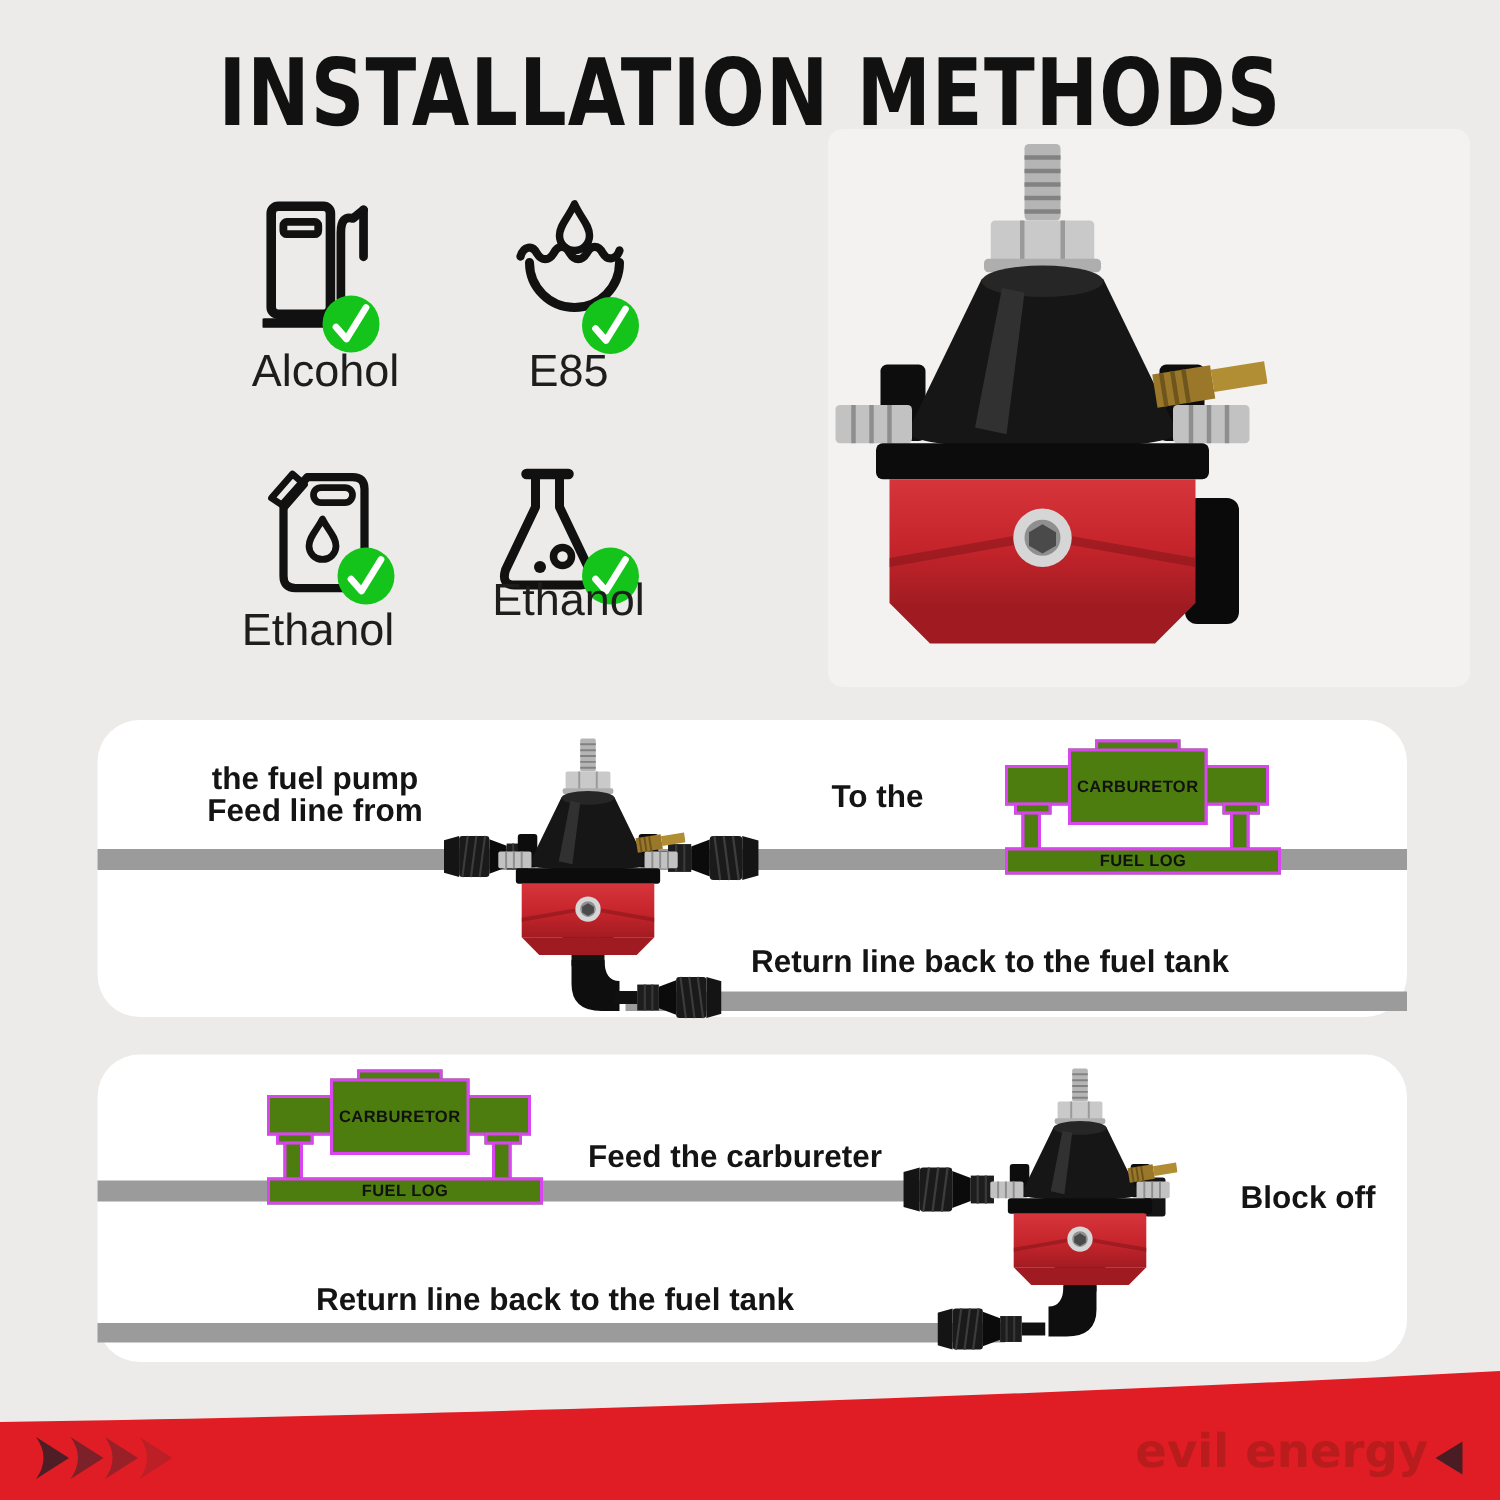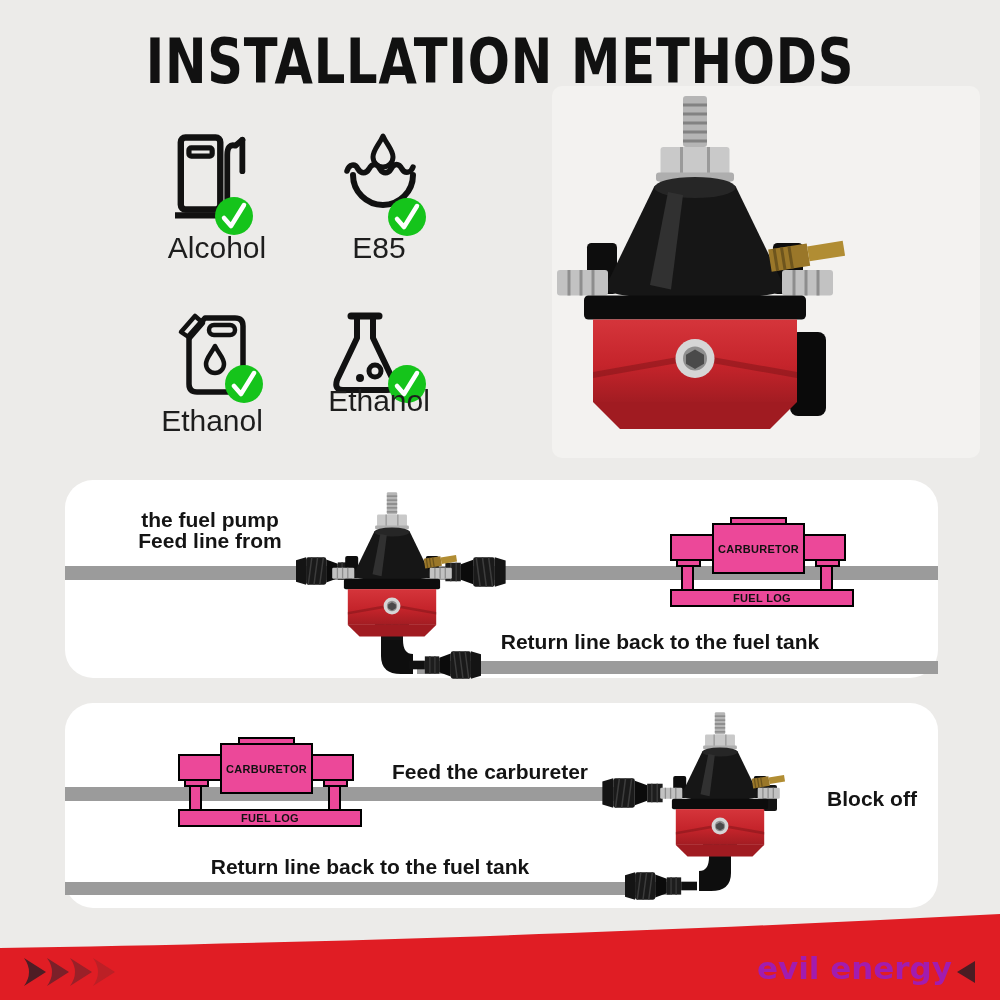--- a/index.html
+++ b/index.html
@@ -32,21 +32,21 @@
   .panel1 { top:480px; height:198px; }
   .panel2 { top:703px; height:205px; }
 
   .hose { position:absolute; background:#9b9b9b; }
 
   .dlabel { position:absolute; font-weight:700; font-size:21px; line-height:21px; color:#141414;
             text-align:center; }
 
   
   .carb { position:absolute; width:184px; height:90px; }
-  .carb > div { position:absolute; background:#ec4899; border:2px solid #000000;margin-top:24px; }
+  .carb > div { position:absolute; background:#4d7c0f; border:2px solid #d946ef; }
   .carb-tab    { left:60px;  top:0;    width:57px;  height:9px;  }
   .carb-flange { left:0;     top:17px; width:176px; height:27px; }
   .carb-foot-l { left:6px;   top:42px; width:25px;  height:8px;  }
   .carb-foot-r { left:145px; top:42px; width:25px;  height:8px;  }
   .carb-leg-l  { left:11px;  top:48px; width:13px;  height:26px; }
   .carb-leg-r  { left:150px; top:48px; width:13px;  height:26px; }
   .carb-main   { left:42px;  top:6px;  width:93px;  height:51px; z-index:2;
                  display:flex; align-items:center; justify-content:center;
                  font-size:11px; font-weight:700; letter-spacing:.3px; color:#111; }
   .carb-log    { left:0;     top:72px; width:184px; height:18px; z-index:2;
@@ -55,21 +55,21 @@
 
   .reg-small { position:absolute; width:130px; height:156px; }
   .fit { position:absolute; }
   .flip { transform:scaleX(-1); }
   .block-port { position:absolute; background:#141414; border-radius:2px; }
 
   
   .footer { position:absolute; left:0; bottom:0; width:1000px; height:90px; }
   .swoosh { position:absolute; left:0; top:0; width:1000px; height:90px; }
   .chevrons { position:absolute; left:24px; top:48px; }
-  .brand { position:absolute; right:48px; top:43px; color:#a21caf; font-family:"DejaVu Sans", sans-serif;
+  .brand { position:absolute; right:48px; top:43px; color:#b91c1c; font-family:"DejaVu Sans", sans-serif;
            font-weight:700; font-size:31px; line-height:1; letter-spacing:0; white-space:nowrap; }
   .brand-arrow { position:absolute; right:25px; top:51px; width:0; height:0;
                  border-top:11px solid transparent; border-bottom:11px solid transparent;
                  border-right:18px solid #4a1c23; }
 </style>
 </head>
 <body>
 
 <svg width="0" height="0" style="position:absolute" aria-hidden="true">
   <defs>
@@ -215,20 +215,21 @@
 
   <svg class="reg-small" style="left:262px; top:11px;" viewBox="0 0 200 240">
       <use href="#reg"></use>
     </svg>
 
   <div class="dlabel" style="left:25px; top:29px; width:240px;">
     <div>the fuel pump</div>
     <div>Feed line from</div>
   </div>
   <div class="dlabel" style="left:420px; top:41px; width:200px;">
+    <div>To the</div>
   </div>
 
   <div class="carb" style="left:605px; top:13px;">
     <div class="carb-tab"></div>
     <div class="carb-flange"></div>
     <div class="carb-foot-l"></div>
     <div class="carb-foot-r"></div>
     <div class="carb-leg-l"></div>
     <div class="carb-leg-r"></div>
     <div class="carb-main">CARBURETOR</div>

